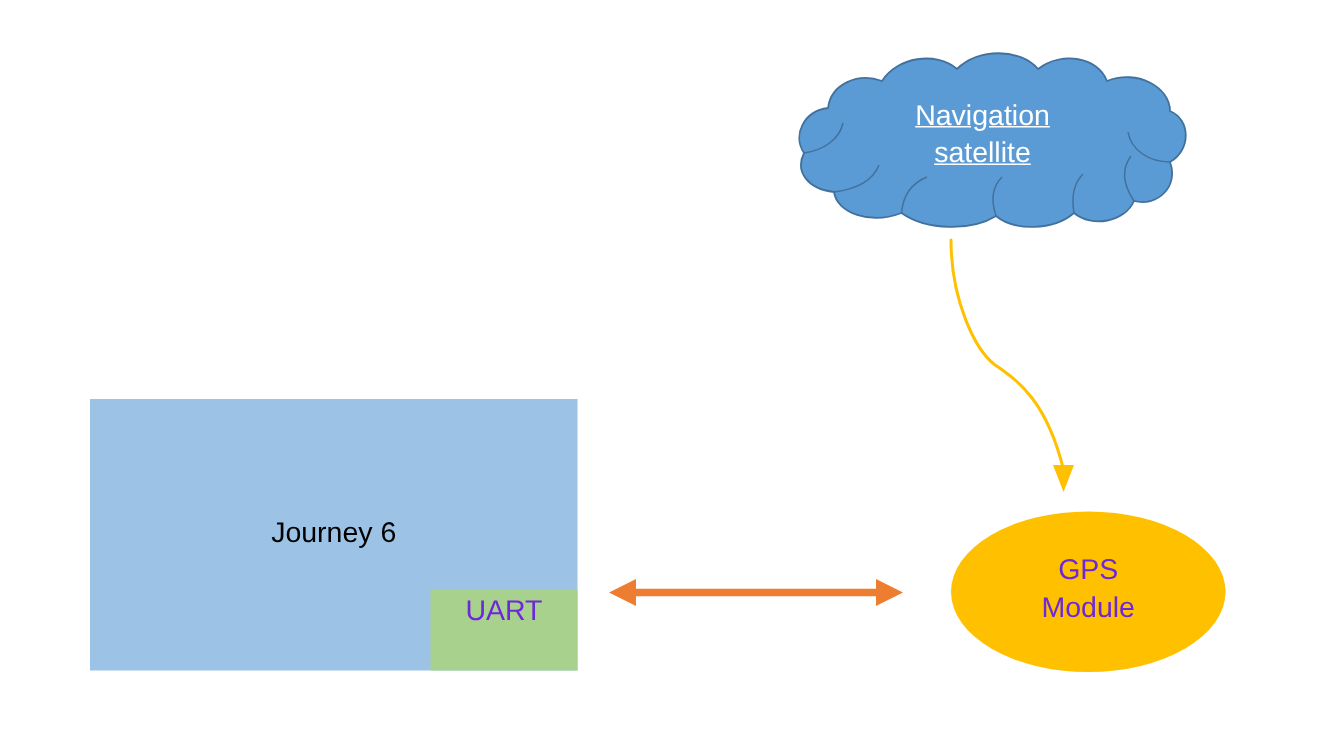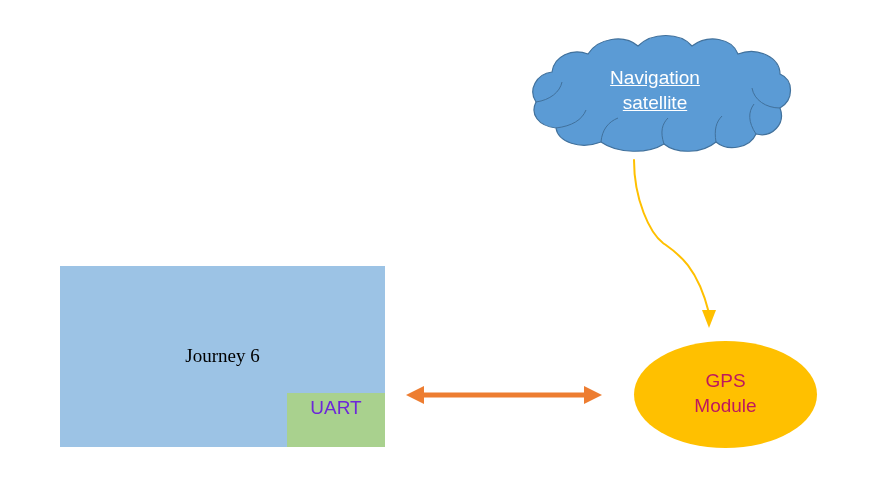--- a/index.html
+++ b/index.html
@@ -35,21 +35,20 @@
     height: 181px;
     background: #9CC3E5;
     box-sizing: border-box;
   }
   #journey-label {
     left: 60px;
     top: 343px;
     width: 325px;
     font-size: 19px;
     color: #000000;
-    font-family: Liberation Serif, serif;
   }
 
   
   #uart-box {
     position: absolute;
     left: 287px;
     top: 393px;
     width: 98px;
     height: 54px;
     background: #A9D18E;
@@ -88,21 +87,21 @@
     width: 183px;
     height: 107px;
     background: #FFC000;
     border-radius: 50%;
   }
   #gps-label {
     left: 634px;
     top: 368px;
     width: 183px;
     font-size: 19px;
-    color: #be185d;
+    color: #6d28d9;
   }
 
   
   #curved-arrow {
     position: absolute;
     left: 605px;
     top: 145px;
     width: 150px;
     height: 200px;
   }

